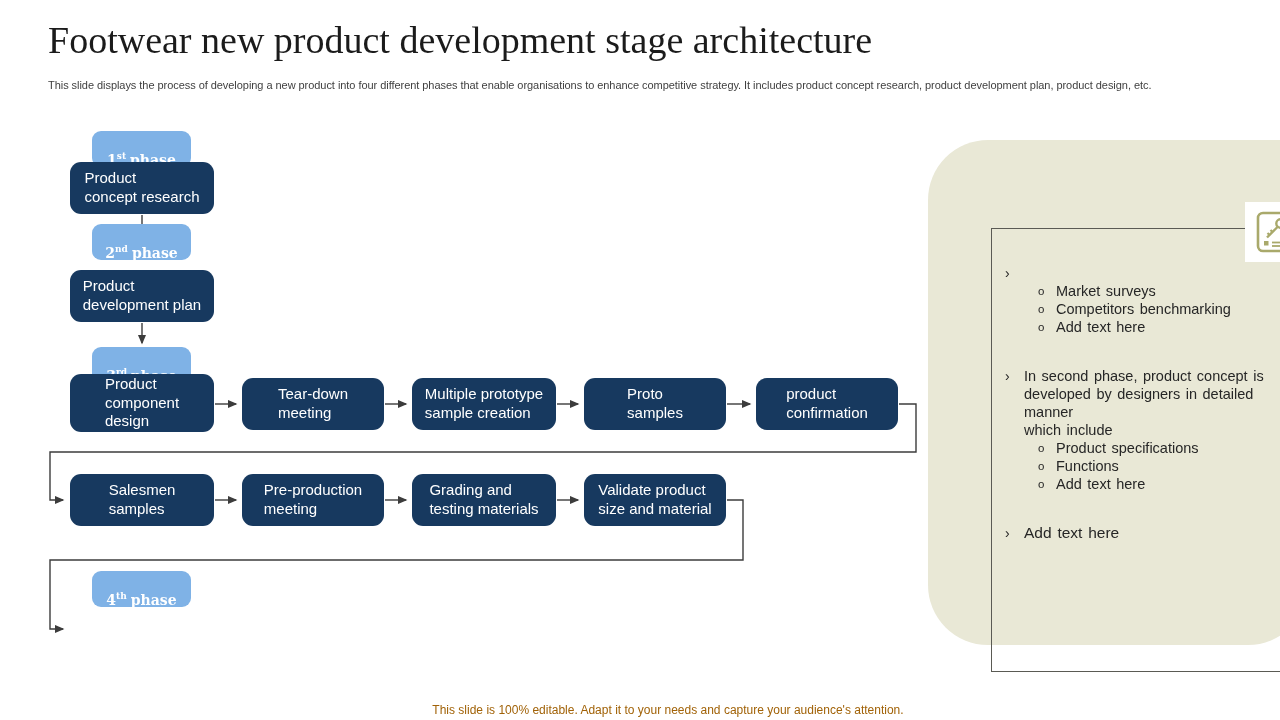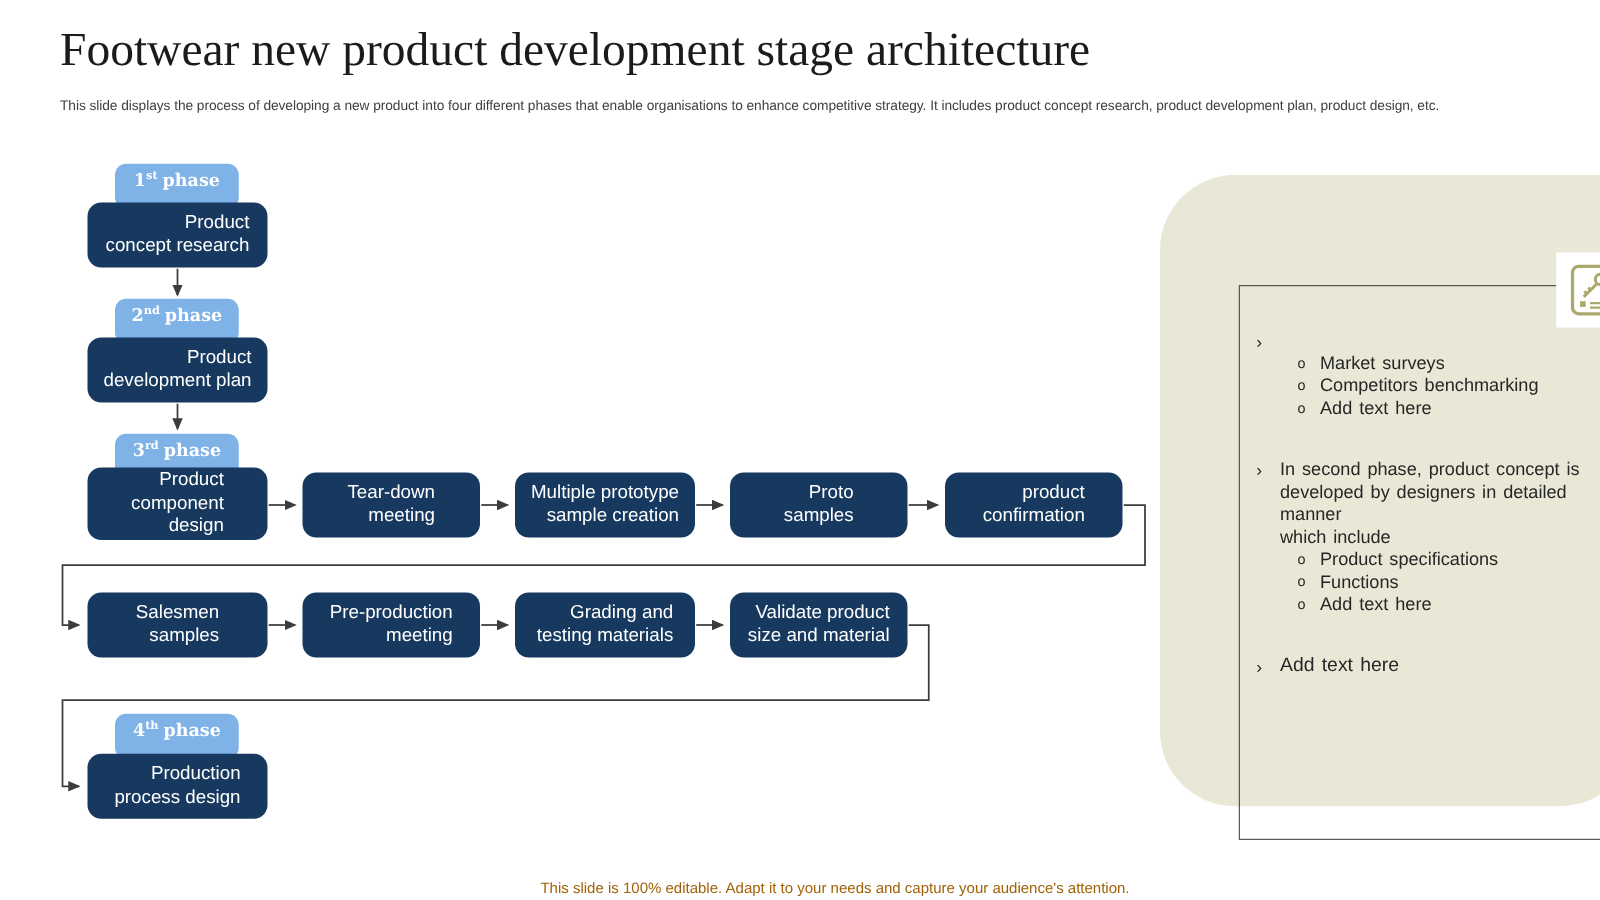--- a/index.html
+++ b/index.html
@@ -9,25 +9,25 @@
   
   .title{position:absolute;left:20px;top:18px;width:960px;margin:0;
          font-family:"Liberation Serif",serif;font-weight:400;font-size:38px;color:#1b1b1b;}
   .subtitle{position:absolute;left:20px;top:79px;width:1250px;margin:0;
             font-size:11px;color:#3f3f3f;white-space:nowrap;letter-spacing:-0.05px;}
 
   
   .connectors{position:absolute;left:0;top:0;z-index:0;}
   .badge{position:absolute;width:99px;height:36px;background:#7FB2E6;border-radius:9px;
          color:#fff;font-family:"DejaVu Serif",serif;font-weight:bold;font-size:14px;
-         text-align:center;box-sizing:border-box;padding-top:5px;z-index:1;}
+         text-align:center;box-sizing:border-box;padding-top:20px;z-index:1;}
   .badge sup{font-size:9px;}
   .badge .w{margin-left:4px;}
   .nbox{position:absolute;background:#17395F;border-radius:11px;color:#fff;z-index:2;
-        display:flex;align-items:center;justify-content:center;text-align:right;
+        display:flex;align-items:center;justify-content:center;text-align:left;
         font-size:15px;line-height:1.25;white-space:pre-line;box-sizing:border-box;padding:2px 4px;}
 
   
   .panel{position:absolute;left:900px;top:140px;width:380px;height:505px;
          background:#E9E8D6;border-radius:60px 0 60px 60px;z-index:0;}
   .panel-border{position:absolute;left:963px;top:228px;width:352px;height:444px;
                 border:1px solid #5a5a54;box-sizing:border-box;z-index:1;}
   .panel-title{position:absolute;left:965px;top:194px;width:288px;margin:0;text-align:center;
                font-family:"DejaVu Serif",serif;font-weight:bold;font-size:25px;color:#14120a;z-index:2;}
   .icon-box{position:absolute;left:1217px;top:202px;width:58px;height:60px;background:#fff;
@@ -70,33 +70,31 @@
       <path d="M699,404 H722" marker-end="url(#ah)"></path>
       <path d="M871,404 H888 V452 H22 V500 H35" marker-end="url(#ah)"></path>
       <path d="M187,500 H208" marker-end="url(#ah)"></path>
       <path d="M357,500 H378" marker-end="url(#ah)"></path>
       <path d="M529,500 H550" marker-end="url(#ah)"></path>
       <path d="M699,500 H715 V560 H22 V629 H35" marker-end="url(#ah)"></path>
     </g>
   </svg>
 
   <div class="badge" style="left:64px;top:131px"><span>1</span><sup>st</sup><span class="w">phase</span></div>
-  <div class="badge" style="left:64px;top:239px"><span>2</span><sup>nd</sup><span class="w">phase</span></div>
+  <div class="badge" style="left:64px;top:224px"><span>2</span><sup>nd</sup><span class="w">phase</span></div>
   <div class="badge" style="left:64px;top:347px"><span>3</span><sup>rd</sup><span class="w">phase</span></div>
   <div class="badge" style="left:64px;top:571px"><span>4</span><sup>th</sup><span class="w">phase</span></div>
 
   <div class="nbox" style="left:42px;top:162px;width:144px;height:52px">Product
 concept research</div>
   <div class="nbox" style="left:42px;top:270px;width:144px;height:52px">Product
 development plan</div>
   <div class="nbox" style="left:42px;top:374px;width:144px;height:58px">Product
 component
 design</div>
-  <div class="nbox" style="left:42px;top:603px;width:144px;height:52px">Production
-process design</div>
 
   <div class="nbox" style="left:214px;top:378px;width:142px;height:52px">Tear-down
 meeting</div>
   <div class="nbox" style="left:384px;top:378px;width:144px;height:52px">Multiple prototype
 sample creation</div>
   <div class="nbox" style="left:556px;top:378px;width:142px;height:52px">Proto
 samples</div>
   <div class="nbox" style="left:728px;top:378px;width:142px;height:52px">product
 confirmation</div>
 

